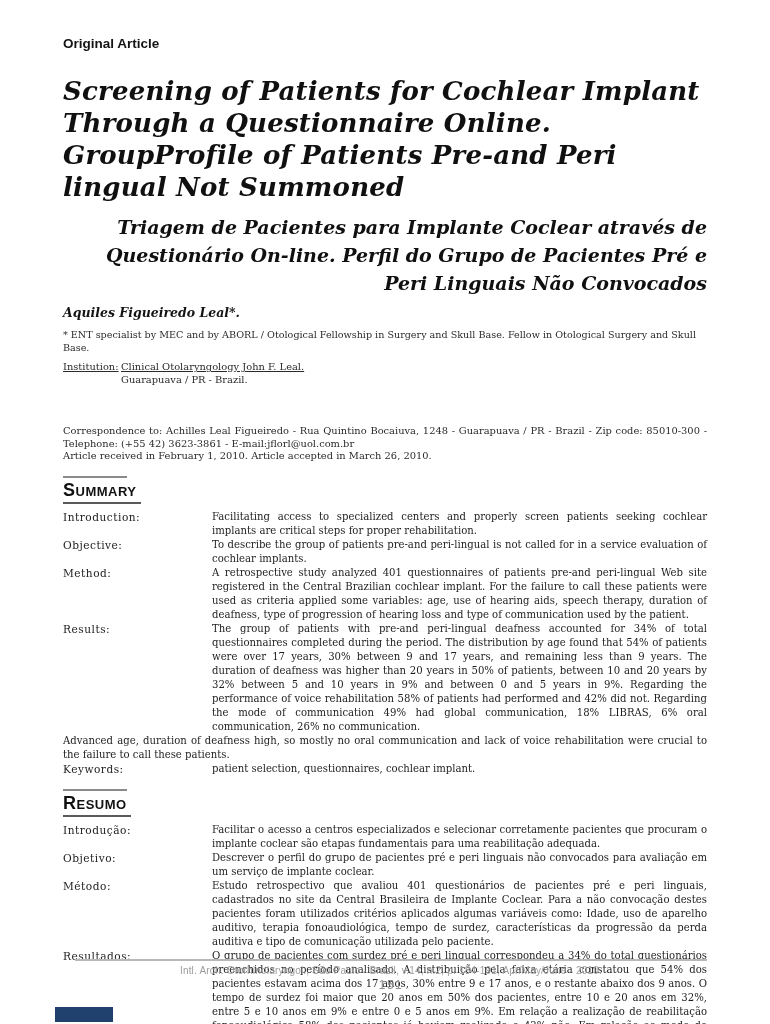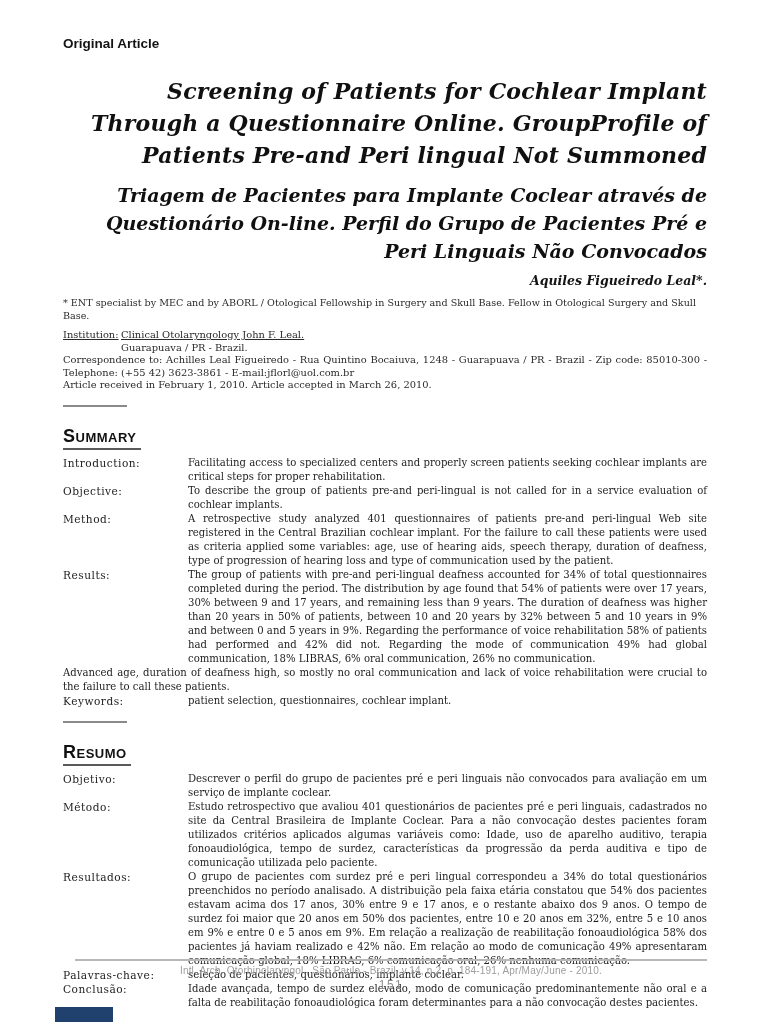--- a/index.html
+++ b/index.html
@@ -2,39 +2,39 @@
 <html><head>
 <meta charset="utf-8">
 <style>
   html,body{margin:0;padding:0;background:#e8e8e8;}
   .page{
     width:770px;height:1024px;position:relative;background:#ffffff;
     color:#1c1c1c;font-family:"DejaVu Serif",serif;box-sizing:border-box;
     padding:36px 63px 0 63px;overflow:hidden;margin:0 auto;
   }
   .kicker{font-family:"Liberation Sans",sans-serif;font-weight:bold;font-size:13.5px;color:#141414;}
-  .title-en{margin-top:24px;text-align:right;font-style:italic;font-weight:bold;
-    font-size:22px;line-height:32px;color:#101010;letter-spacing:.2px;}
+  .title-en{margin-top:24px;text-align:left;font-style:italic;font-weight:bold;
+    font-size:26px;line-height:32px;color:#101010;letter-spacing:.2px;}
   .title-pt{margin-top:10px;text-align:right;font-style:italic;font-weight:bold;
     font-size:19px;line-height:28px;color:#101010;}
-  .author{margin-top:8px;text-align:right;font-style:italic;font-weight:bold;font-size:12.5px;color:#141414;}
+  .author{margin-top:8px;text-align:left;font-style:italic;font-weight:bold;font-size:12.5px;color:#141414;}
   .author-note{margin-top:9px;font-size:9.6px;color:#2a2a2a;line-height:12.5px;}
   .meta{margin-top:7px;font-size:9.9px;line-height:12.6px;color:#2a2a2a;}
   .meta-row{display:flex;text-decoration:underline;}
   .meta-label{width:58px;flex-shrink:0;}
   .meta-indent{margin-left:58px;}
-  .meta-par{text-align:justify;}
+  .meta-par{text-align:justify;margin-top:39px;}
   .sec-rule{width:64px;border:none;border-top:2px solid #8a8a8a;margin:13px 0 0 0;}
-  .sec-heading{display:inline-block;margin-top:20px;border-bottom:2px solid #5a5a5a;
+  .sec-heading{display:inline-block;margin-top:3px;border-bottom:2px solid #5a5a5a;
     padding:0 4px 1px 0;font-family:"Liberation Sans",sans-serif;font-weight:bold;
     color:#111;letter-spacing:.5px;line-height:19px;}
   .sec-initial{font-size:18px;}
   .sec-rest{font-size:13px;}
   .entries{margin-top:6px;}
-  .entry{display:flex;}
+  .entry{display:flex;gap:24px;}
   .entry-label{width:125px;flex-shrink:0;font-size:10.6px;line-height:14px;letter-spacing:.5px;color:#222;}
   .entry-text{flex:1;font-size:10.1px;line-height:14px;text-align:justify;color:#1d1d1d;}
   .section{margin-top:0;}
   .section.resumo{margin-top:6px;}
   .footer{position:absolute;left:75px;right:63px;top:959px;text-align:center;
     font-family:"Liberation Sans",sans-serif;color:#9d9d9d;}
   .footer-rule{border:none;border-top:2px solid #b8b8b8;margin:0 0 4px 0;}
   .footer-citation{font-size:10px;letter-spacing:.2px;}
   .footer-page{margin-top:2px;font-size:12px;color:#8f8f8f;letter-spacing:1.5px;}
   .page-tab{position:absolute;left:55px;top:1007px;width:58px;height:15px;}
@@ -96,20 +96,24 @@
     </div>
   </div>
 
   <div class="section resumo">
     <hr class="sec-rule">
     <div>
       <span class="sec-heading"><span class="sec-initial">R</span><span class="sec-rest">ESUMO</span></span>
     </div>
     <div class="entries">
       <div class="entry">
+        <div class="entry-label">Introdução:</div>
+        <div class="entry-text">Facilitar o acesso a centros especializados e selecionar corretamente pacientes que procuram o implante coclear são etapas fundamentais para uma reabilitação adequada.</div>
+      </div>
+      <div class="entry">
         <div class="entry-label">Objetivo:</div>
         <div class="entry-text">Descrever o perfil do grupo de pacientes pré e peri linguais não convocados para avaliação em um serviço de implante coclear.</div>
       </div>
       <div class="entry">
         <div class="entry-label">Método:</div>
         <div class="entry-text">Estudo retrospectivo que avaliou 401 questionários de pacientes pré e peri linguais, cadastrados no site da Central Brasileira de Implante Coclear. Para a não convocação destes pacientes foram utilizados critérios aplicados algumas variáveis como: Idade, uso de aparelho auditivo, terapia fonoaudiológica, tempo de surdez, características da progressão da perda auditiva e tipo de comunicação utilizada pelo paciente.</div>
       </div>
       <div class="entry">
         <div class="entry-label">Resultados:</div>
         <div class="entry-text">O grupo de pacientes com surdez pré e peri lingual correspondeu a 34% do total questionários preenchidos no período analisado. A distribuição pela faixa etária constatou que 54% dos pacientes estavam acima dos 17 anos, 30% entre 9 e 17 anos, e o restante abaixo dos 9 anos. O tempo de surdez foi maior que 20 anos em 50% dos pacientes, entre 10 e 20 anos em 32%, entre 5 e 10 anos em 9% e entre 0 e 5 anos em 9%. Em relação a realização de reabilitação fonoaudiológica 58% dos pacientes já haviam realizado e 42% não. Em relação ao modo de comunicação 49% apresentaram comunicação global, 18% LIBRAS, 6% comunicação oral, 26% nenhuma comunicação.</div>

